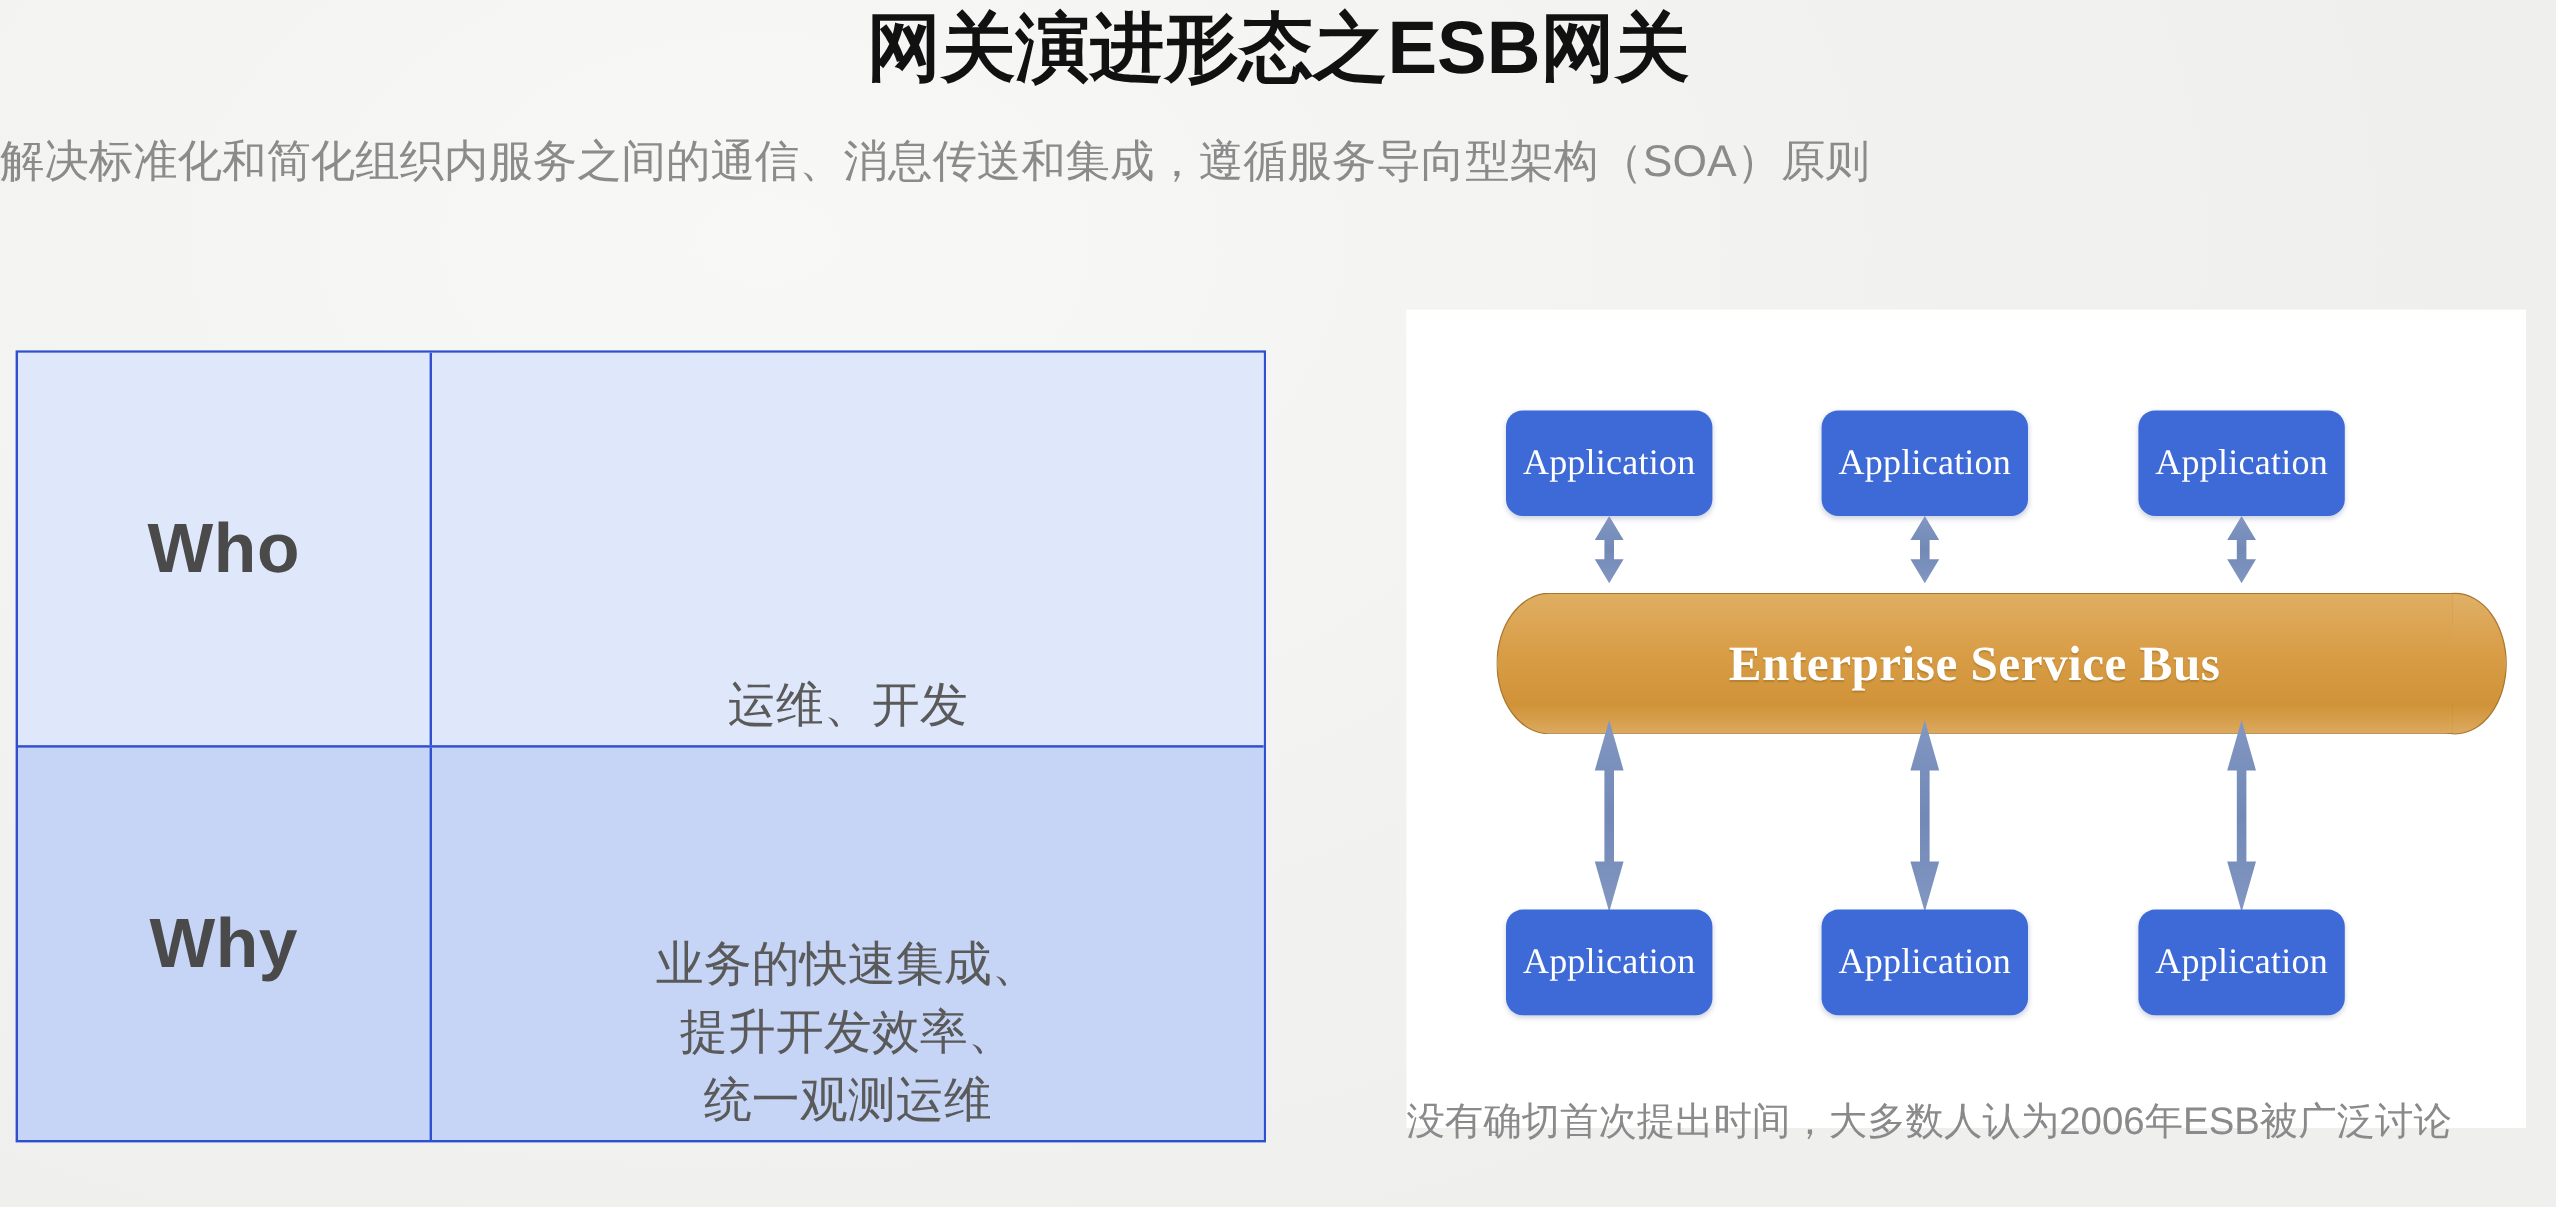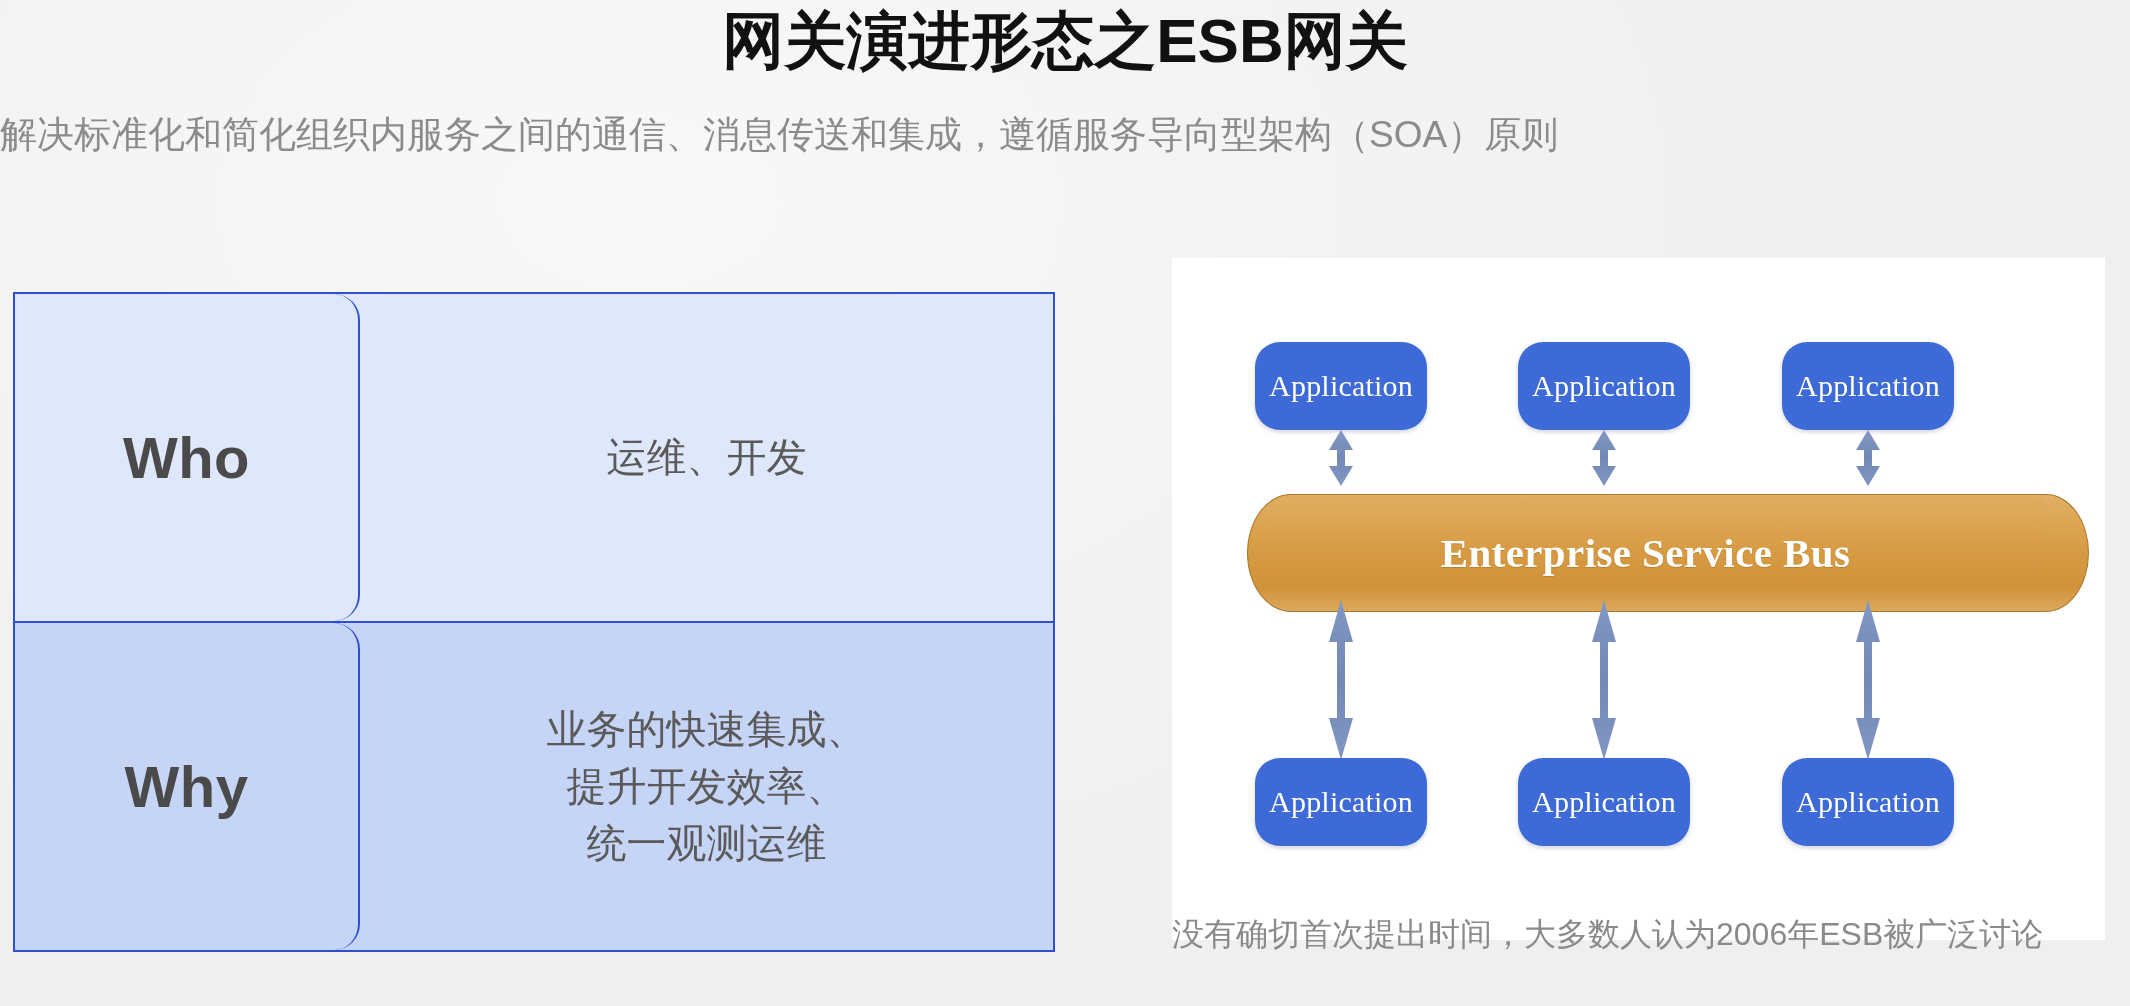--- a/index.html
+++ b/index.html
@@ -69,35 +69,35 @@
   .trow.light { background: #dfe8fb; }
   .trow.dark  { background: #c6d5f6; }
 
   .tcell-key {
     width: 345px;
     box-sizing: border-box;
     border-right: 2px solid #2f4fd0;
     display: flex;
     align-items: center;
     justify-content: center;
-    border-radius: 26px;
   }
   .tcell-key .keytext {
     font-size: 58px;
     font-weight: 700;
     color: #4a4a4a;
     letter-spacing: 0.5px;
   }
   .tcell-val {
     flex: 1 1 auto;
     box-sizing: border-box;
     display: flex;
-    align-items: center;
+    align-items: flex-end;
     justify-content: center;
     padding: 0 22px;
+    font-family: Liberation Mono, monospace;
   }
   .tcell-val .valtext {
     font-size: 40px;
     font-weight: 400;
     color: #5a5a5a;
     line-height: 1.42;
     text-align: center;
     white-space: pre-line;
   }
 
@@ -112,21 +112,21 @@
   }
   .diagram {
     position: absolute;
     inset: 0;
   }
 
   .appbox {
     position: absolute;
     width: 172px;
     height: 88px;
-    border-radius: 25px;
+    border-radius: 14px;
     background: #3d6ad6;
     box-shadow: 0 2px 4px rgba(40,60,120,0.22);
     display: flex;
     align-items: center;
     justify-content: center;
   }
   .appbox .applabel {
     font-family: "Liberation Serif", "DejaVu Serif", serif;
     font-size: 30px;
     font-weight: 400;

